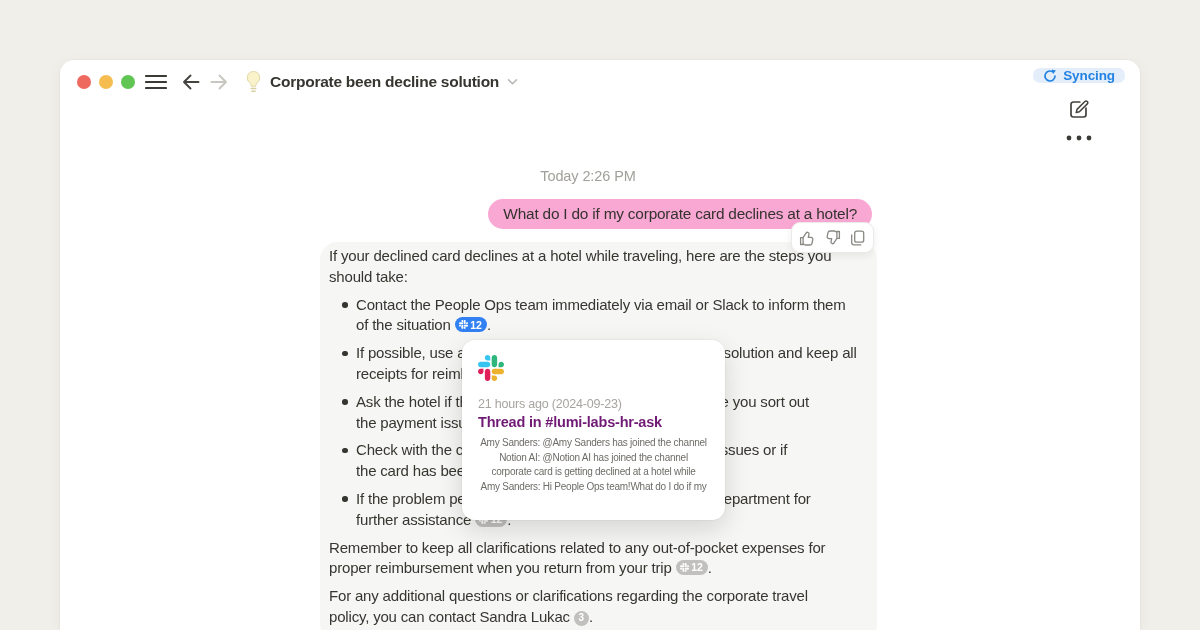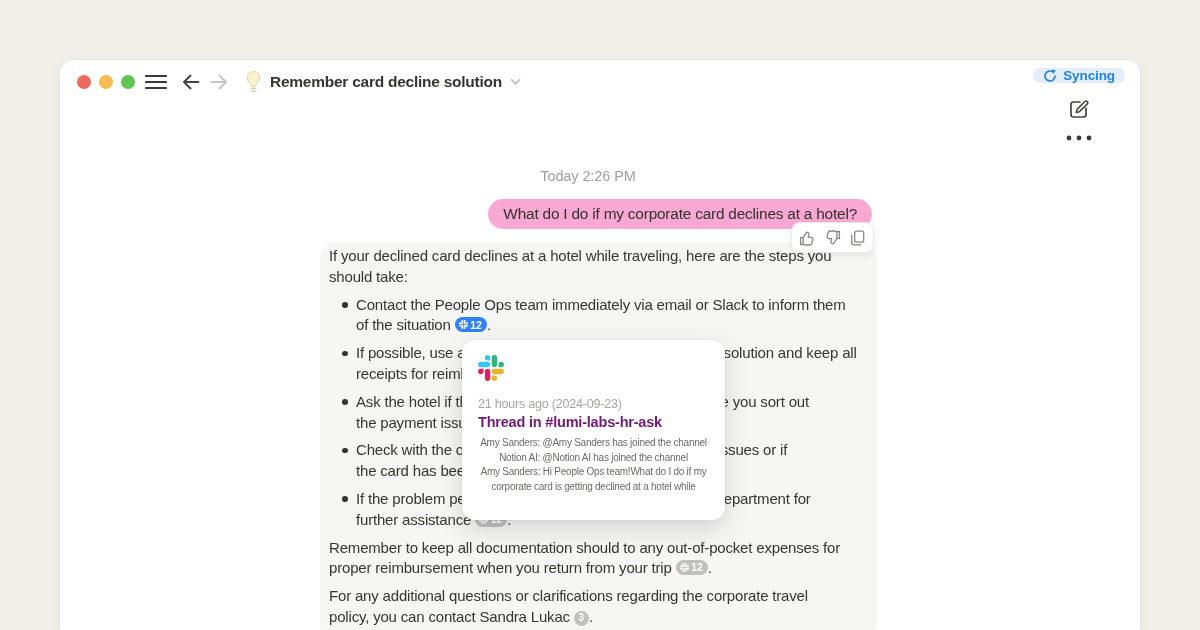--- a/index.html
+++ b/index.html
@@ -86,21 +86,21 @@
     <svg width="20" height="18" viewBox="0 0 20 18">
       <path d="M2.5 9H17M10.5 2.5 17 9l-6.5 6.5" stroke="#c8c6c1" stroke-width="1.9" fill="none" stroke-linecap="round" stroke-linejoin="round"></path>
     </svg>
   </span>
 
   <span class="title-group">
     <svg width="17" height="24" viewBox="0 0 17 24">
       <path d="M8.5 1.5a6.3 6.3 0 0 0-3.4 11.6c.6.4 1 1.1 1 1.9v1.2h4.8V15c0-.8.4-1.5 1-1.9A6.3 6.3 0 0 0 8.5 1.5z" fill="#f9f2cb" stroke="#e2d9a9" stroke-width="1"></path>
       <path d="M6.2 18.6h4.6M6.9 21.2h3.2" stroke="#d8cfa3" stroke-width="1.5" stroke-linecap="round"></path>
     </svg>
-    <span class="page-title">Remember card decline solution</span>
+    <span class="page-title">Corporate been decline solution</span>
     <svg width="11" height="8" viewBox="0 0 11 8">
       <path d="M1.5 1.8 5.5 5.8 9.5 1.8" stroke="#b9b7b2" stroke-width="1.6" fill="none" stroke-linecap="round" stroke-linejoin="round"></path>
     </svg>
   </span>
 
   <span class="right-cluster">
     <span class="sync-pill">
       <svg width="14" height="14" viewBox="0 0 14 14">
         <path d="M12 7A5 5 0 1 1 9.6 2.73" stroke="#2383e2" stroke-width="1.7" fill="none" stroke-linecap="round"></path>
         <polygon points="8.7,0.4 12.9,1.6 10.1,4.9" fill="#2383e2"></polygon>
@@ -181,21 +181,21 @@
   <svg width="9" height="9" viewBox="0 0 122.8 122.8" fill="#ffffff">
     <path d="M25.8 77.6c0 7.1-5.8 12.9-12.9 12.9S0 84.7 0 77.6s5.8-12.9 12.9-12.9h12.9v12.9zM32.3 77.6c0-7.1 5.8-12.9 12.9-12.9s12.9 5.8 12.9 12.9v32.3c0 7.1-5.8 12.9-12.9 12.9s-12.9-5.8-12.9-12.9V77.6z"></path>
     <path d="M45.2 25.8c-7.1 0-12.9-5.8-12.9-12.9S38.1 0 45.2 0s12.9 5.8 12.9 12.9v12.9H45.2zM45.2 32.3c7.1 0 12.9 5.8 12.9 12.9s-5.8 12.9-12.9 12.9H12.9C5.8 58.1 0 52.3 0 45.2s5.8-12.9 12.9-12.9h32.3z"></path>
     <path d="M97 45.2c0-7.1 5.8-12.9 12.9-12.9s12.9 5.8 12.9 12.9-5.8 12.9-12.9 12.9H97V45.2zM90.5 45.2c0 7.1-5.8 12.9-12.9 12.9s-12.9-5.8-12.9-12.9V12.9C64.7 5.8 70.5 0 77.6 0s12.9 5.8 12.9 12.9v32.3z"></path>
     <path d="M77.6 97c7.1 0 12.9 5.8 12.9 12.9s-5.8 12.9-12.9 12.9-12.9-5.8-12.9-12.9V97h12.9zM77.6 90.5c-7.1 0-12.9-5.8-12.9-12.9s5.8-12.9 12.9-12.9h32.3c7.1 0 12.9 5.8 12.9 12.9s-5.8 12.9-12.9 12.9H77.6z"></path>
   </svg>
 <span>12</span>
             </span>.</div>
         </div>
         <div class="blk-p">
-          <div class="line">Remember to keep all documentation should to any out-of-pocket expenses for</div>
+          <div class="line">Remember to keep all clarifications related to any out-of-pocket expenses for</div>
           <div class="line">proper reimbursement when you return from your trip <span class="inline-badge gray">
   <svg width="9" height="9" viewBox="0 0 122.8 122.8" fill="#ffffff">
     <path d="M25.8 77.6c0 7.1-5.8 12.9-12.9 12.9S0 84.7 0 77.6s5.8-12.9 12.9-12.9h12.9v12.9zM32.3 77.6c0-7.1 5.8-12.9 12.9-12.9s12.9 5.8 12.9 12.9v32.3c0 7.1-5.8 12.9-12.9 12.9s-12.9-5.8-12.9-12.9V77.6z"></path>
     <path d="M45.2 25.8c-7.1 0-12.9-5.8-12.9-12.9S38.1 0 45.2 0s12.9 5.8 12.9 12.9v12.9H45.2zM45.2 32.3c7.1 0 12.9 5.8 12.9 12.9s-5.8 12.9-12.9 12.9H12.9C5.8 58.1 0 52.3 0 45.2s5.8-12.9 12.9-12.9h32.3z"></path>
     <path d="M97 45.2c0-7.1 5.8-12.9 12.9-12.9s12.9 5.8 12.9 12.9-5.8 12.9-12.9 12.9H97V45.2zM90.5 45.2c0 7.1-5.8 12.9-12.9 12.9s-12.9-5.8-12.9-12.9V12.9C64.7 5.8 70.5 0 77.6 0s12.9 5.8 12.9 12.9v32.3z"></path>
     <path d="M77.6 97c7.1 0 12.9 5.8 12.9 12.9s-5.8 12.9-12.9 12.9-12.9-5.8-12.9-12.9V97h12.9zM77.6 90.5c-7.1 0-12.9-5.8-12.9-12.9s5.8-12.9 12.9-12.9h32.3c7.1 0 12.9 5.8 12.9 12.9s-5.8 12.9-12.9 12.9H77.6z"></path>
   </svg>
 <span>12</span>
             </span>.</div>
         </div>
@@ -211,18 +211,18 @@
       <path d="M25.8 77.6c0 7.1-5.8 12.9-12.9 12.9S0 84.7 0 77.6s5.8-12.9 12.9-12.9h12.9v12.9zM32.3 77.6c0-7.1 5.8-12.9 12.9-12.9s12.9 5.8 12.9 12.9v32.3c0 7.1-5.8 12.9-12.9 12.9s-12.9-5.8-12.9-12.9V77.6z" fill="#E01E5A"></path>
       <path d="M45.2 25.8c-7.1 0-12.9-5.8-12.9-12.9S38.1 0 45.2 0s12.9 5.8 12.9 12.9v12.9H45.2zM45.2 32.3c7.1 0 12.9 5.8 12.9 12.9s-5.8 12.9-12.9 12.9H12.9C5.8 58.1 0 52.3 0 45.2s5.8-12.9 12.9-12.9h32.3z" fill="#36C5F0"></path>
       <path d="M97 45.2c0-7.1 5.8-12.9 12.9-12.9s12.9 5.8 12.9 12.9-5.8 12.9-12.9 12.9H97V45.2zM90.5 45.2c0 7.1-5.8 12.9-12.9 12.9s-12.9-5.8-12.9-12.9V12.9C64.7 5.8 70.5 0 77.6 0s12.9 5.8 12.9 12.9v32.3z" fill="#2EB67D"></path>
       <path d="M77.6 97c7.1 0 12.9 5.8 12.9 12.9s-5.8 12.9-12.9 12.9-12.9-5.8-12.9-12.9V97h12.9zM77.6 90.5c-7.1 0-12.9-5.8-12.9-12.9s5.8-12.9 12.9-12.9h32.3c7.1 0 12.9 5.8 12.9 12.9s-5.8 12.9-12.9 12.9H77.6z" fill="#ECB22E"></path>
     </svg>
     <div class="sc-ts">21 hours ago (2024-09-23)</div>
     <div class="sc-title">Thread in #lumi-labs-hr-ask</div>
     <div class="sc-msgs" id="slack-messages">
         <div class="m">Amy Sanders: @Amy Sanders has joined the channel</div>
         <div class="m">Notion AI: @Notion AI has joined the channel</div>
+        <div class="m">corporate card is getting declined at a hotel while</div>
         <div class="m">Amy Sanders: Hi People Ops team!What do I do if my</div>
-        <div class="m">corporate card is getting declined at a hotel while</div>
       </div>
   </div>
 
 </div>
 
 </body></html>

